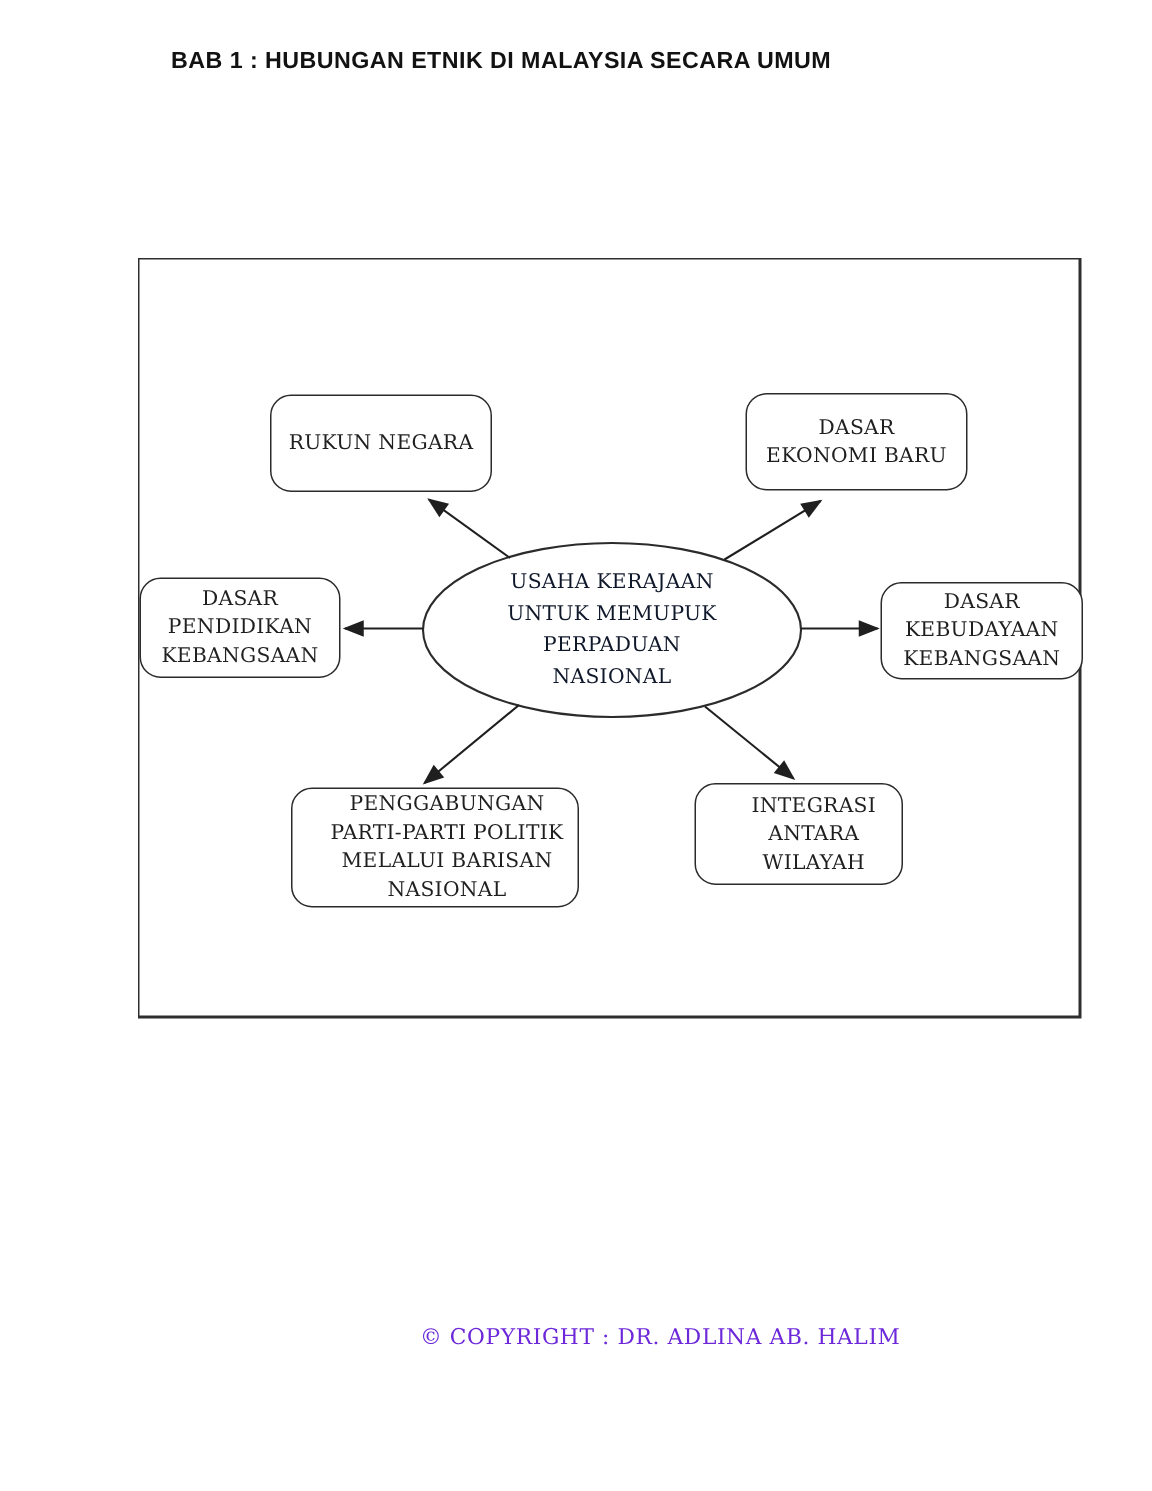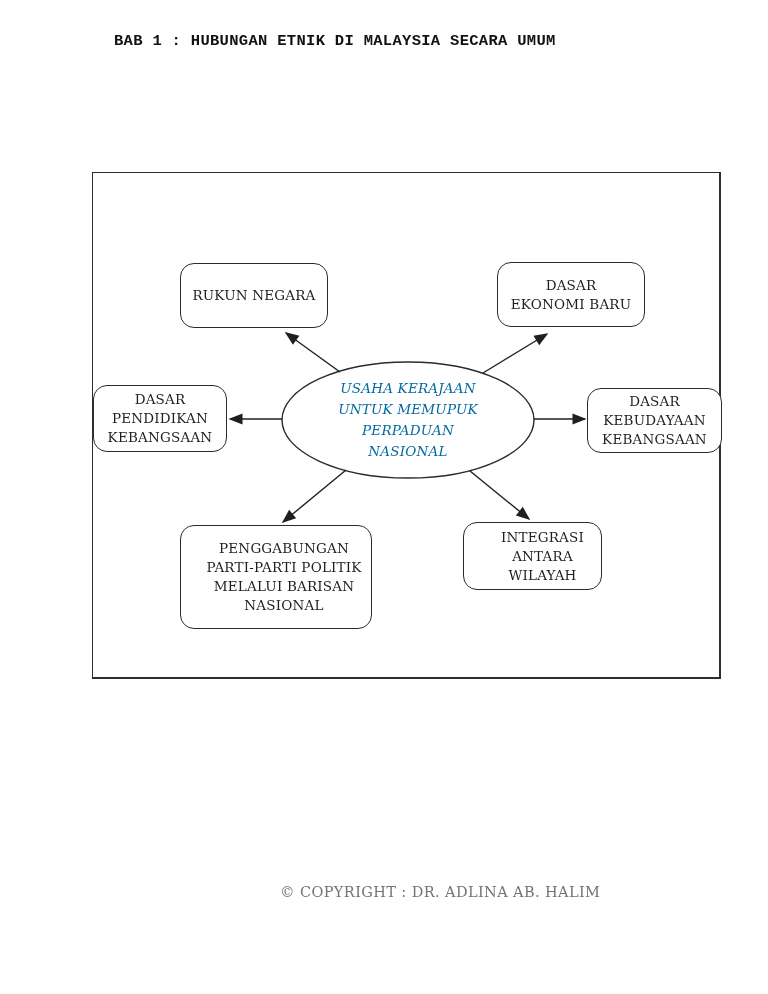--- a/index.html
+++ b/index.html
@@ -9,21 +9,21 @@
     height: 994px;
     background: #ffffff;
     font-family: "DejaVu Serif", serif;
     color: #1f1f1f;
     overflow: hidden;
   }
   .header-title {
     position: absolute;
     left: 114px;
     top: 32px;
-    font-family: Liberation Mono, monospace;
+    font-family: Liberation Sans, sans-serif;
     font-weight: bold;
     font-size: 15.5px;
     letter-spacing: 0.3px;
     color: #121212;
     white-space: nowrap;
   }
   .diagram-frame {
     position: absolute;
     left: 92px;
     top: 172px;
@@ -53,46 +53,45 @@
     font-size: 13.5px;
     line-height: 19px;
     letter-spacing: 0.2px;
     white-space: pre-line;
     color: #1f1f1f;
   }
   .node-rukun      { left: 87px;  top: 90px;  width: 148px; height: 65px; text-align: right; }
   .node-ekonomi    { left: 404px; top: 89px;  width: 148px; height: 65px; }
   .node-pendidikan { left: 0px;   top: 212px; width: 134px; height: 67px; }
   .node-kebudayaan { left: 494px; top: 215px; width: 135px; height: 65px; }
-  .node-parti      { left: 87px;  top: 352px; width: 192px; height: 104px; padding-left: 16px; }
+  .node-parti      { left: 101px;  top: 352px; width: 192px; height: 80px; padding-left: 16px; }
   .node-integrasi  { left: 370px; top: 349px; width: 139px; height: 68px; padding-left: 20px; }
   .center-label {
     position: absolute;
     left: 195px;
     top: 203px;
     width: 240px;
     height: 88px;
     display: flex;
     align-items: center;
     justify-content: center;
     text-align: center;
     font-size: 13.5px;
     line-height: 21px;
     letter-spacing: 0.2px;
     white-space: pre-line;
-    color: #0369a1;
-    font-style: italic;
+    color: #0f172a;
   }
   .footer-copyright {
     position: absolute;
     left: 280px;
     top: 884px;
     font-size: 14.5px;
     letter-spacing: 0.4px;
-    color: #737373;
+    color: #6d28d9;
     white-space: nowrap;
   }
 </style>
 </head>
 <body>
 
 <div class="page">
 
   <div class="header-title">BAB 1 : HUBUNGAN ETNIK DI MALAYSIA SECARA UMUM</div>
 

